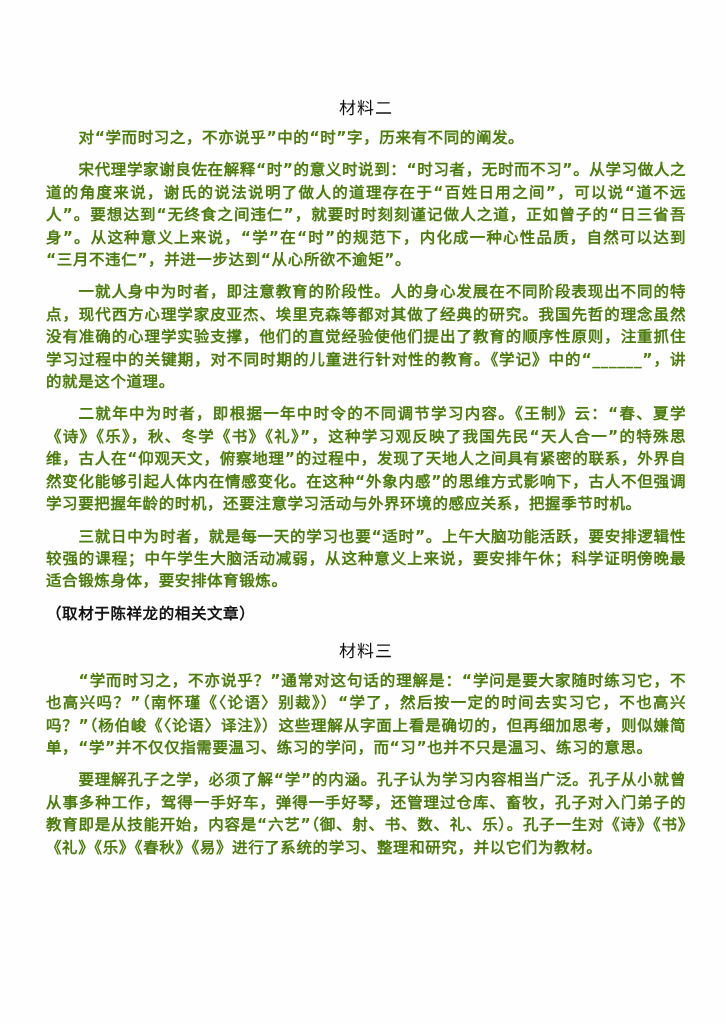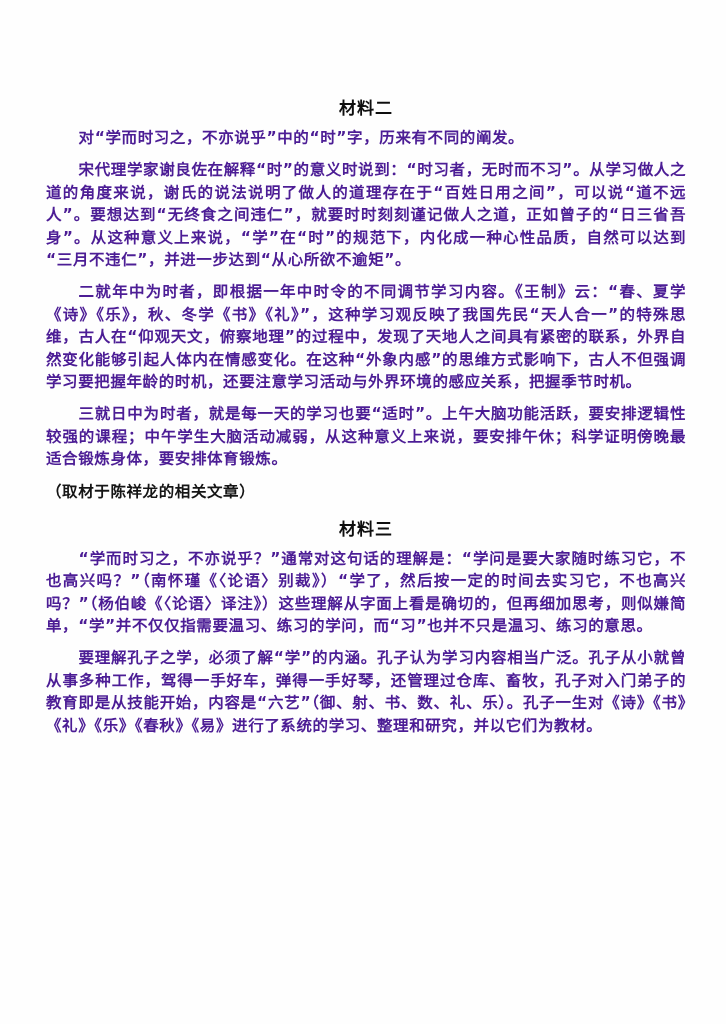--- a/index.html
+++ b/index.html
@@ -23,33 +23,33 @@
   .content {
     position: absolute;
     top: 94px;
     left: 46px;
     right: 40px;
   }
   .section-heading {
     margin: 0 0 8px 0;
     text-align: center;
     font-size: 17px;
-    font-weight: 700;
+    font-weight: 400;
     letter-spacing: 1px;
     color: #0e0e0e;
   }
   .para {
     margin: 0 0 10px 0;
     font-size: 15.5px;
     line-height: 22.4px;
     font-weight: 700;
     text-align: justify;
     text-indent: 2.1em;
     letter-spacing: 0.6px;
-    color: #4c1d95;
+    color: #4d7c0f;
     word-break: break-all;
   }
   .attribution {
     margin: 2px 6px 12px 0;
     font-size: 15.5px;
     line-height: 22px;
     font-weight: 700;
     text-align: left;
     letter-spacing: 0.6px;
     color: #151515;
@@ -61,20 +61,21 @@
 </head>
 <body>
 
 <div class="page">
   <div class="content">
 
     <section>
       <h2 class="section-heading">材料二</h2>
       <p class="para">对“学而时习之，不亦说乎”中的“时”字，历来有不同的阐发。</p>
       <p class="para">宋代理学家谢良佐在解释“时”的意义时说到：“时习者，无时而不习”。从学习做人之道的角度来说，谢氏的说法说明了做人的道理存在于“百姓日用之间”，可以说“道不远人”。要想达到“无终食之间违仁”，就要时时刻刻谨记做人之道，正如曾子的“日三省吾身”。从这种意义上来说，“学”在“时”的规范下，内化成一种心性品质，自然可以达到“三月不违仁”，并进一步达到“从心所欲不逾矩”。</p>
+      <p class="para">一就人身中为时者，即注意教育的阶段性。人的身心发展在不同阶段表现出不同的特点，现代西方心理学家皮亚杰、埃里克森等都对其做了经典的研究。我国先哲的理念虽然没有准确的心理学实验支撑，他们的直觉经验使他们提出了教育的顺序性原则，注重抓住学习过程中的关键期，对不同时期的儿童进行针对性的教育。《学记》中的“______”，讲的就是这个道理。</p>
       <p class="para">二就年中为时者，即根据一年中时令的不同调节学习内容。《王制》云：“春、夏学《诗》《乐》，秋、冬学《书》《礼》”，这种学习观反映了我国先民“天人合一”的特殊思维，古人在“仰观天文，俯察地理”的过程中，发现了天地人之间具有紧密的联系，外界自然变化能够引起人体内在情感变化。在这种“外象内感”的思维方式影响下，古人不但强调学习要把握年龄的时机，还要注意学习活动与外界环境的感应关系，把握季节时机。</p>
       <p class="para">三就日中为时者，就是每一天的学习也要“适时”。上午大脑功能活跃，要安排逻辑性较强的课程；中午学生大脑活动减弱，从这种意义上来说，要安排午休；科学证明傍晚最适合锻炼身体，要安排体育锻炼。</p>
       <p class="attribution">（取材于陈祥龙的相关文章）</p>
     </section>
 
     <section class="material-three">
       <h2 class="section-heading">材料三</h2>
       <p class="para">“学而时习之，不亦说乎？”通常对这句话的理解是：“学问是要大家随时练习它，不也高兴吗？”（南怀瑾《〈论语〉别裁》）“学了，然后按一定的时间去实习它，不也高兴吗？”（杨伯峻《〈论语〉译注》）这些理解从字面上看是确切的，但再细加思考，则似嫌简单，“学”并不仅仅指需要温习、练习的学问，而“习”也并不只是温习、练习的意思。</p>
       <p class="para">要理解孔子之学，必须了解“学”的内涵。孔子认为学习内容相当广泛。孔子从小就曾从事多种工作，驾得一手好车，弹得一手好琴，还管理过仓库、畜牧，孔子对入门弟子的教育即是从技能开始，内容是“六艺”（御、射、书、数、礼、乐）。孔子一生对《诗》《书》《礼》《乐》《春秋》《易》进行了系统的学习、整理和研究，并以它们为教材。</p>
     </section>

